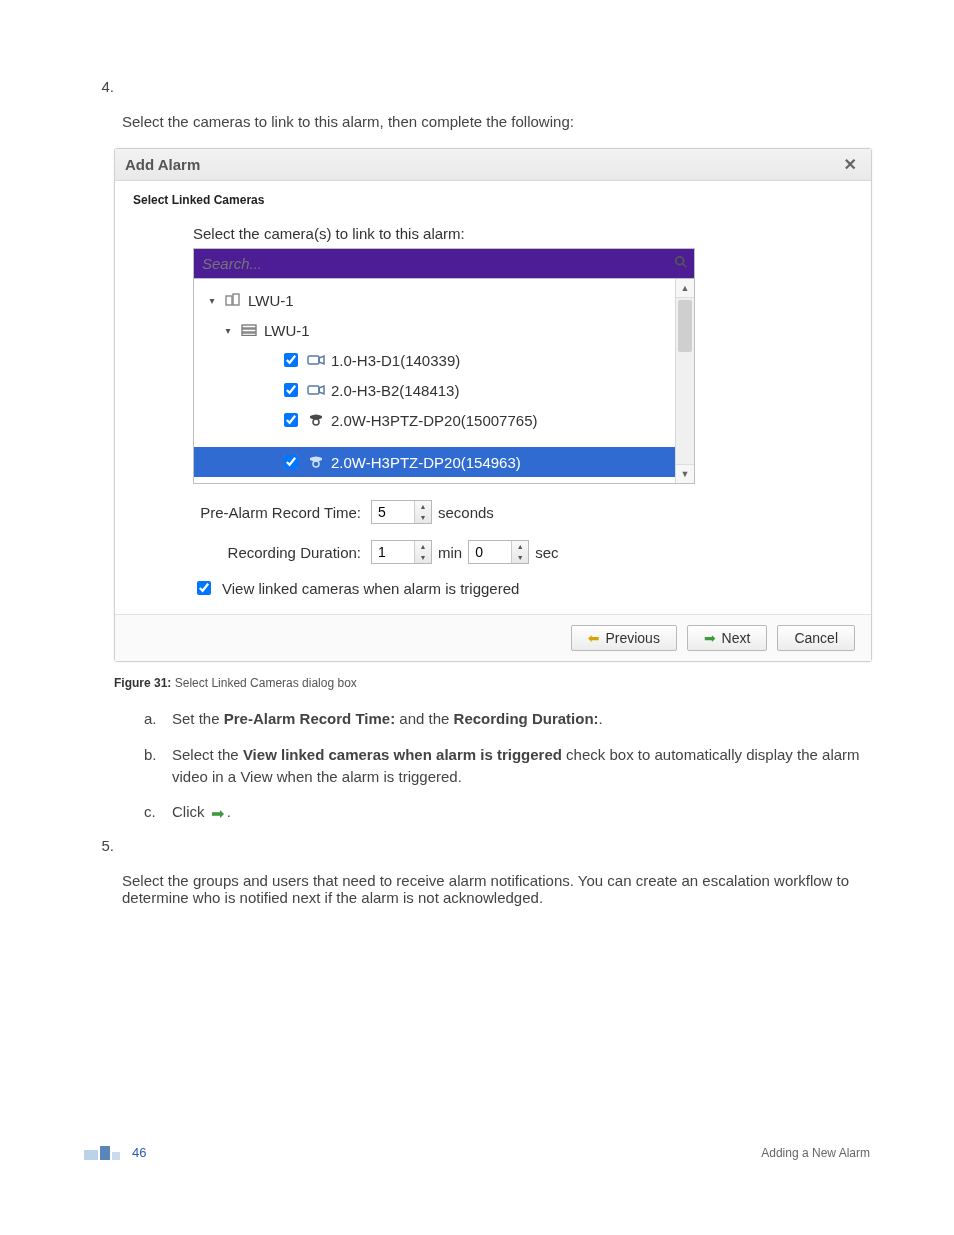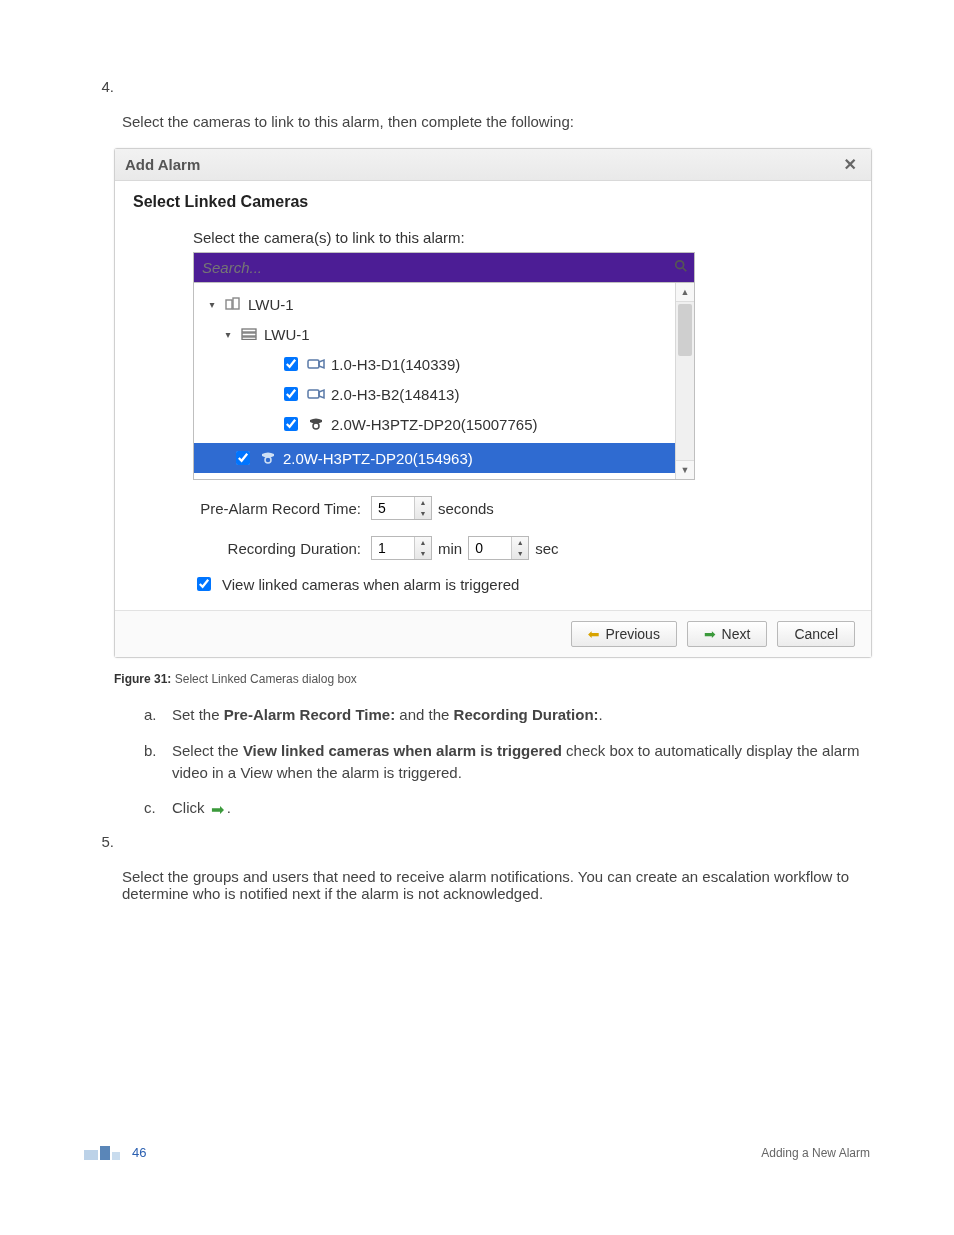--- a/index.html
+++ b/index.html
@@ -54,21 +54,21 @@
     font-size: 16px;
     color: #666;
     cursor: pointer;
     padding: 0 4px;
   }
   .dialog-body {
     padding: 12px 18px 16px 18px;
   }
   .dialog-section-title {
     font-weight: bold;
-    font-size: 16px;
+    font-size: 12px;
     color: #222;
     margin-bottom: 18px;
   }
   .dialog-indent {
     margin-left: 60px;
   }
   .instr {
     font-size: 15px;
     color: #333;
     margin-bottom: 6px;
@@ -142,22 +142,22 @@
     align-items: center;
     height: 30px;
     gap: 6px;
     padding-left: 4px;
   }
   .tree-row.level-1 { padding-left: 20px; }
   .tree-row.level-2 { padding-left: 78px; }
   .tree-row.selected {
     background: #2f6bd1;
     color: #fff;
-    margin: 4px -18px 0 -8px;
-    padding-left: 38px;
+    margin: 12px -18px 0 -8px;
+    padding-left: 86px;
   }
   .expander {
     width: 12px;
     color: #555;
     font-size: 10px;
     text-align: center;
   }
   .chk {
     width: 14px;
     height: 14px;

